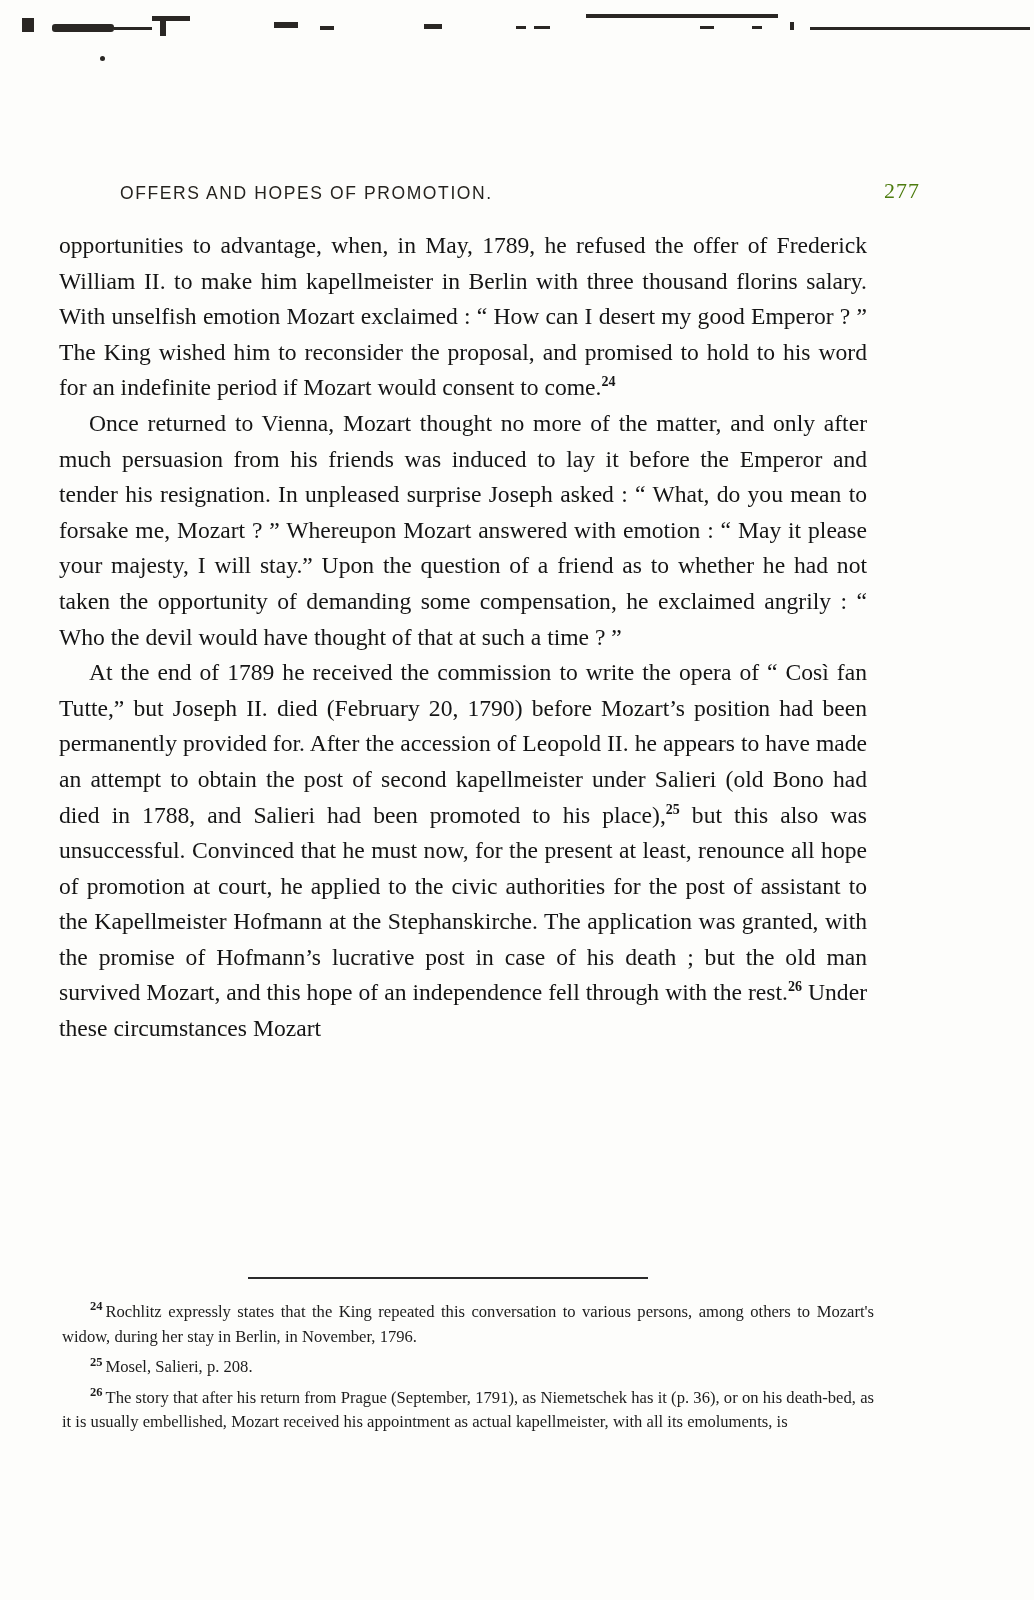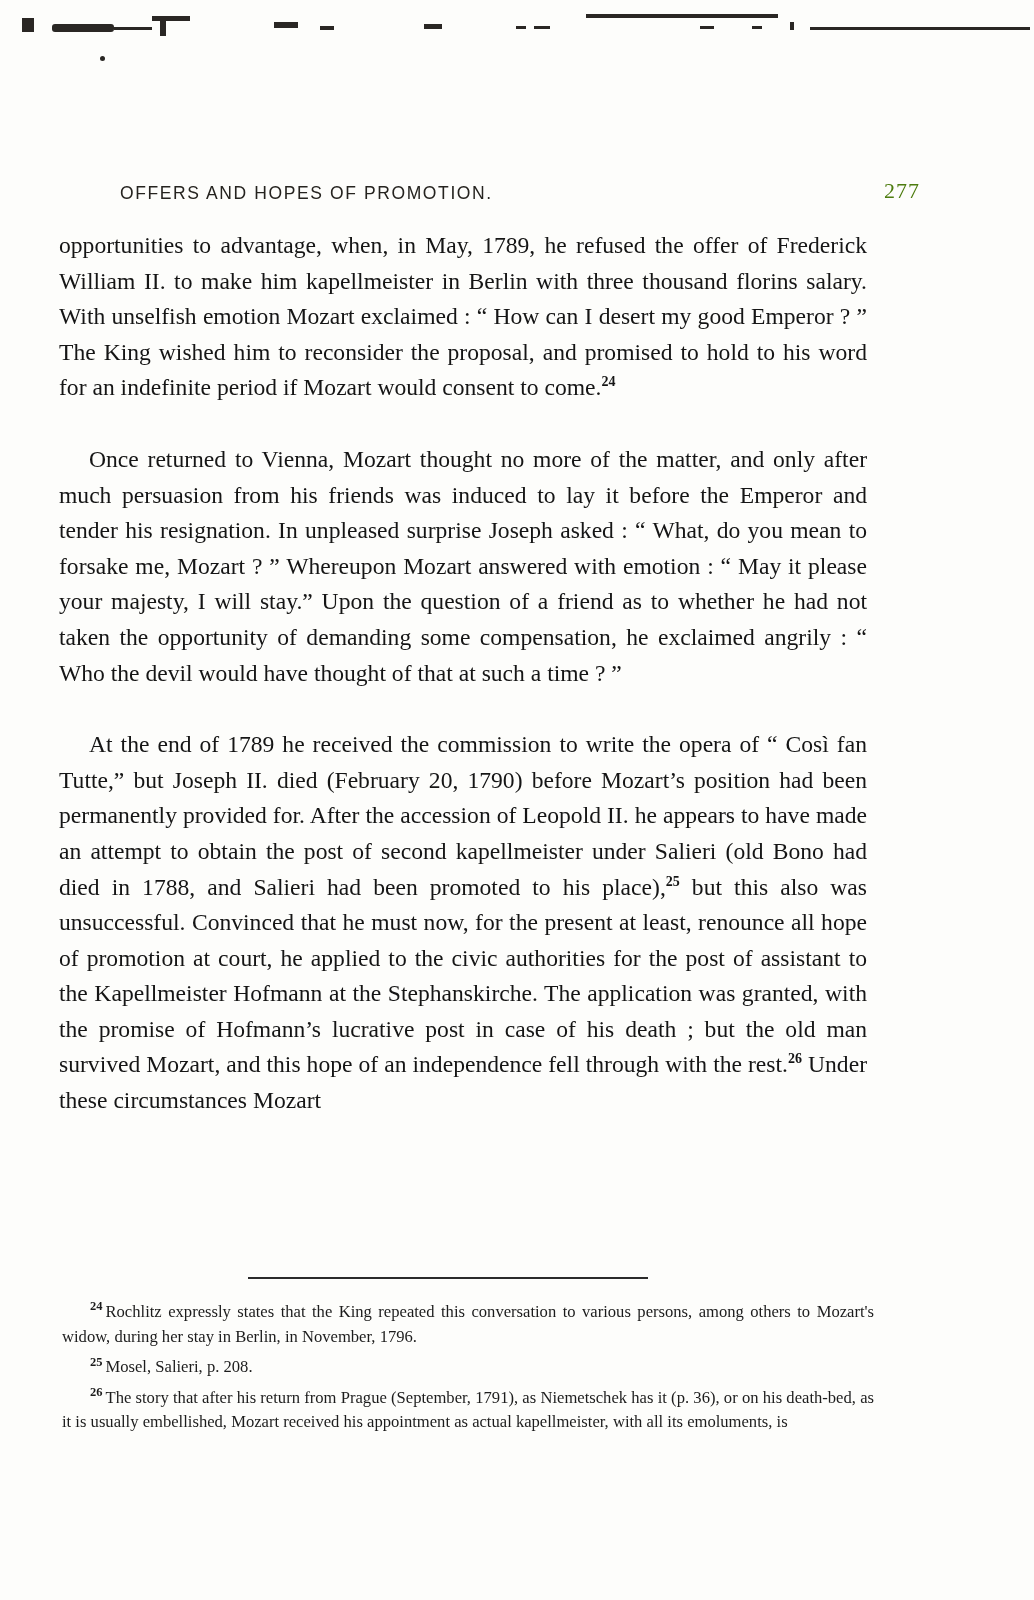--- a/index.html
+++ b/index.html
@@ -65,21 +65,20 @@
     margin: 0;
     font-size: 23.6px;
     line-height: 35.6px;
     text-align: justify;
     text-justify: inter-word;
     color: #151515;
     hyphens: none;
   }
   p.indent {
     text-indent: 30px;
-    margin-top: 36px;
   }
   sup.fn {
     font-size: 14px;
     vertical-align: super;
     line-height: 0;
     font-weight: 700;
   }
   .rule {
     position: absolute;
     top: 1277px;

